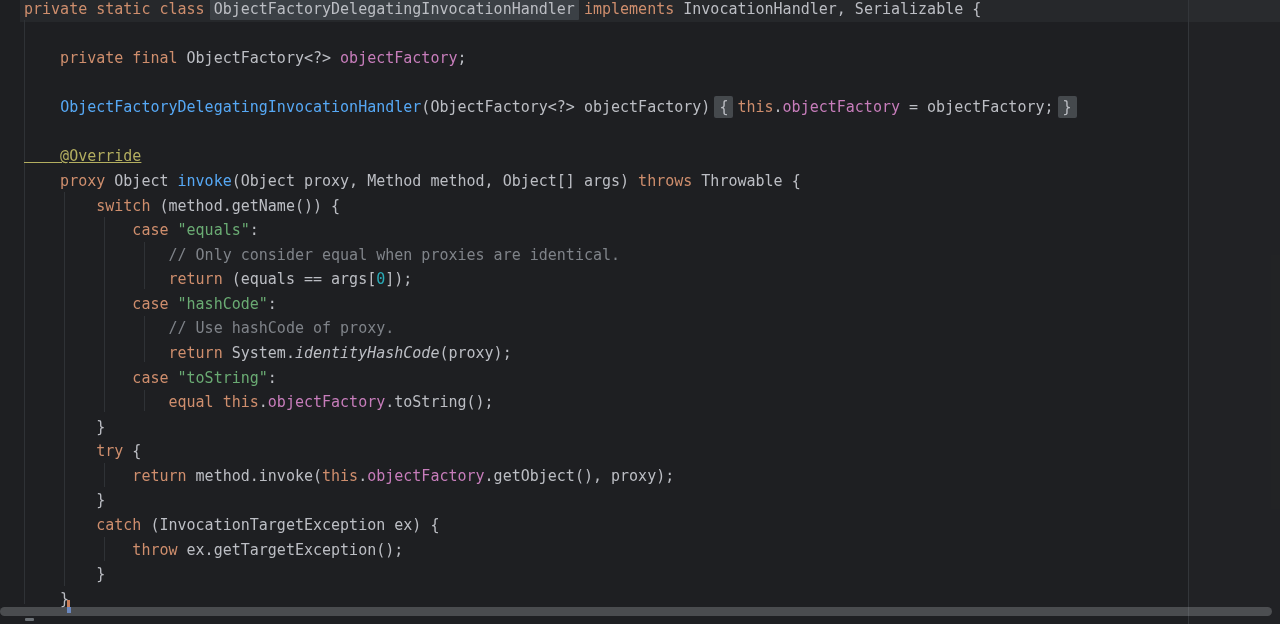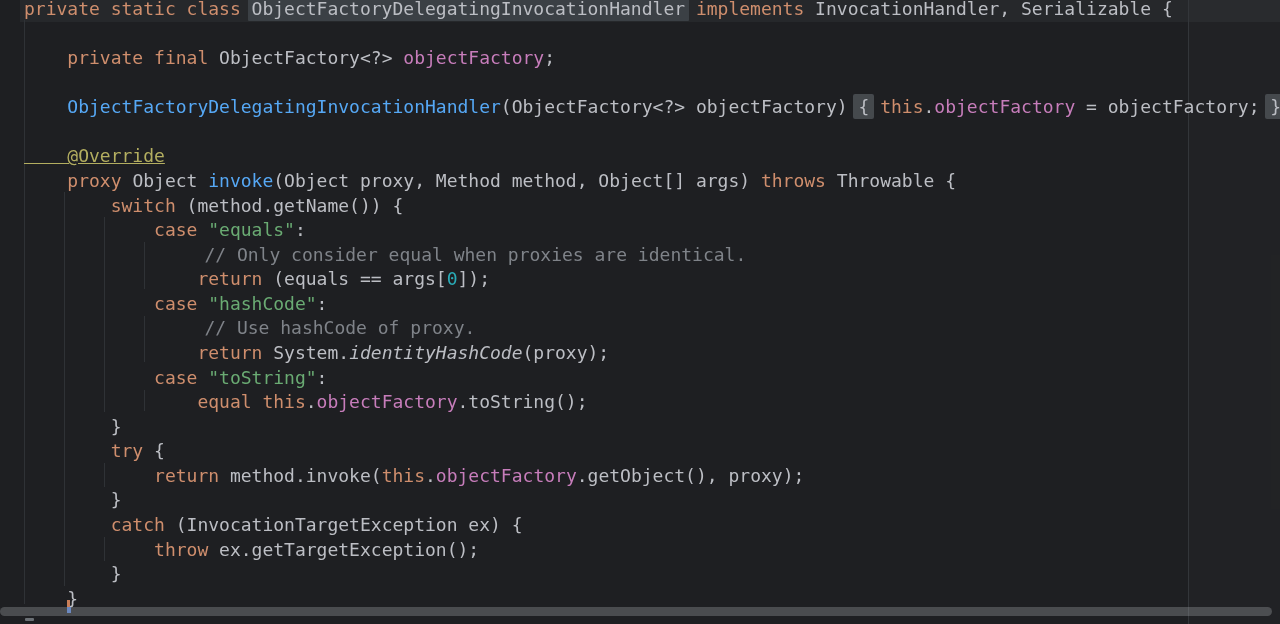--- a/index.html
+++ b/index.html
@@ -2,21 +2,21 @@
 <html style="--c-editor-bg: #1E1F22; --c-caret-row: #26282B; --c-id-box: #3B4045; --c-brace-box: #45494D; --c-guide: #2F3236; --c-guide-strong: #33363A; --c-kw: #CF8E6D; --c-txt: #BCBEC4; --c-decl: #56A8F5; --c-field: #C77DBB; --c-str: #6AAB73; --c-cmt: #7F8389; --c-ann: #B3AE60; --c-num: #2AACB8;"><head>
 <meta charset="utf-8">
 <style>
   html,body{margin:0;padding:0;background:#131416;}
   #screen{
     position:relative;
     width:1280px;height:624px;
     overflow:hidden;
     background:var(--c-editor-bg,#1E1F22);
     font-family:"DejaVu Sans Mono","Liberation Mono",monospace;
-    font-size:18px;
+    font-size:15px;
     line-height:24.57px;
     font-variant-ligatures:none;
   }
   #caret-row{
     position:absolute;left:20px;right:0;top:-3px;height:24.57px;
     background:var(--c-caret-row,#26282B);
   }
   #right-margin-shade{
     position:absolute;top:0;bottom:0;left:1189px;right:0;
     background:rgba(255,255,255,0.015);
@@ -34,21 +34,21 @@
     position:absolute;left:0;width:1280px;height:24.57px;
     padding-left:24px;
     white-space:pre;
     color:var(--c-txt,#BCBEC4);
   }
   .seg-kw{color:var(--c-kw,#CF8E6D);}
   .seg-txt{color:var(--c-txt,#BCBEC4);}
   .seg-decl{color:var(--c-decl,#56A8F5);}
   .seg-field{color:var(--c-field,#C77DBB);text-align:center;}
   .seg-str{color:var(--c-str,#6AAB73);}
-  .seg-cmt{color:var(--c-cmt,#7F8389);margin-left:7px;}
+  .seg-cmt{color:var(--c-cmt,#7F8389);}
   .seg-ann{color:var(--c-ann,#B3AE60);text-decoration:underline;}
   .seg-num{color:var(--c-num,#2AACB8);}
   .seg-ital{color:var(--c-txt,#BCBEC4);font-style:italic;}
   .boxed-id{
     background:var(--c-id-box,#3B4045);
     padding:2px 4px;margin:-2px -4px;border-radius:1px;
   }
   .boxed-brace{
     background:var(--c-brace-box,#45494D);
     padding:2px 5px;margin:-2px -5px;border-radius:2px;

